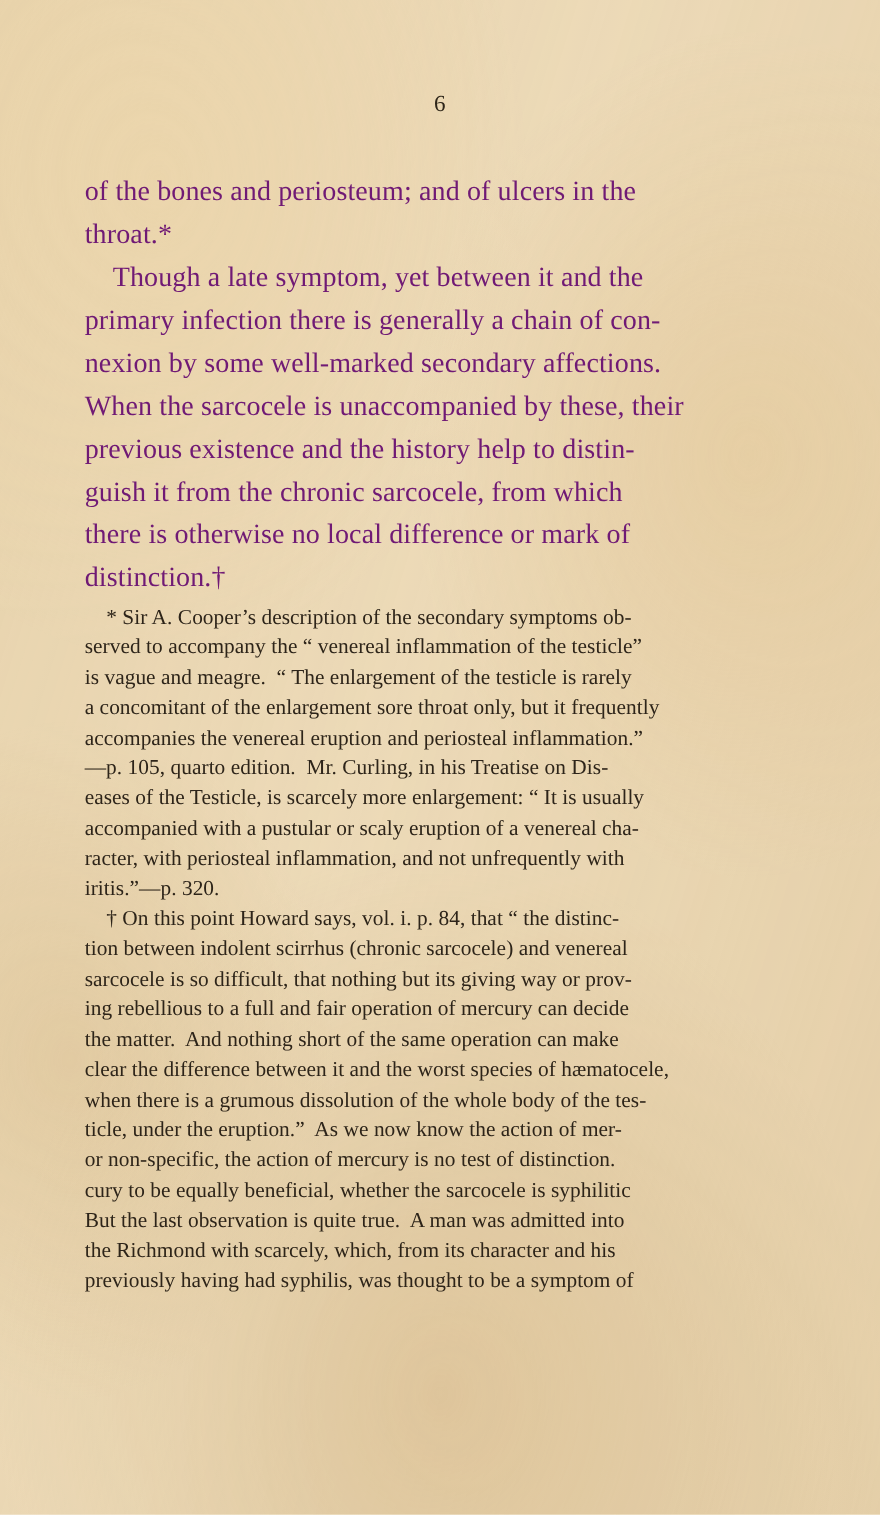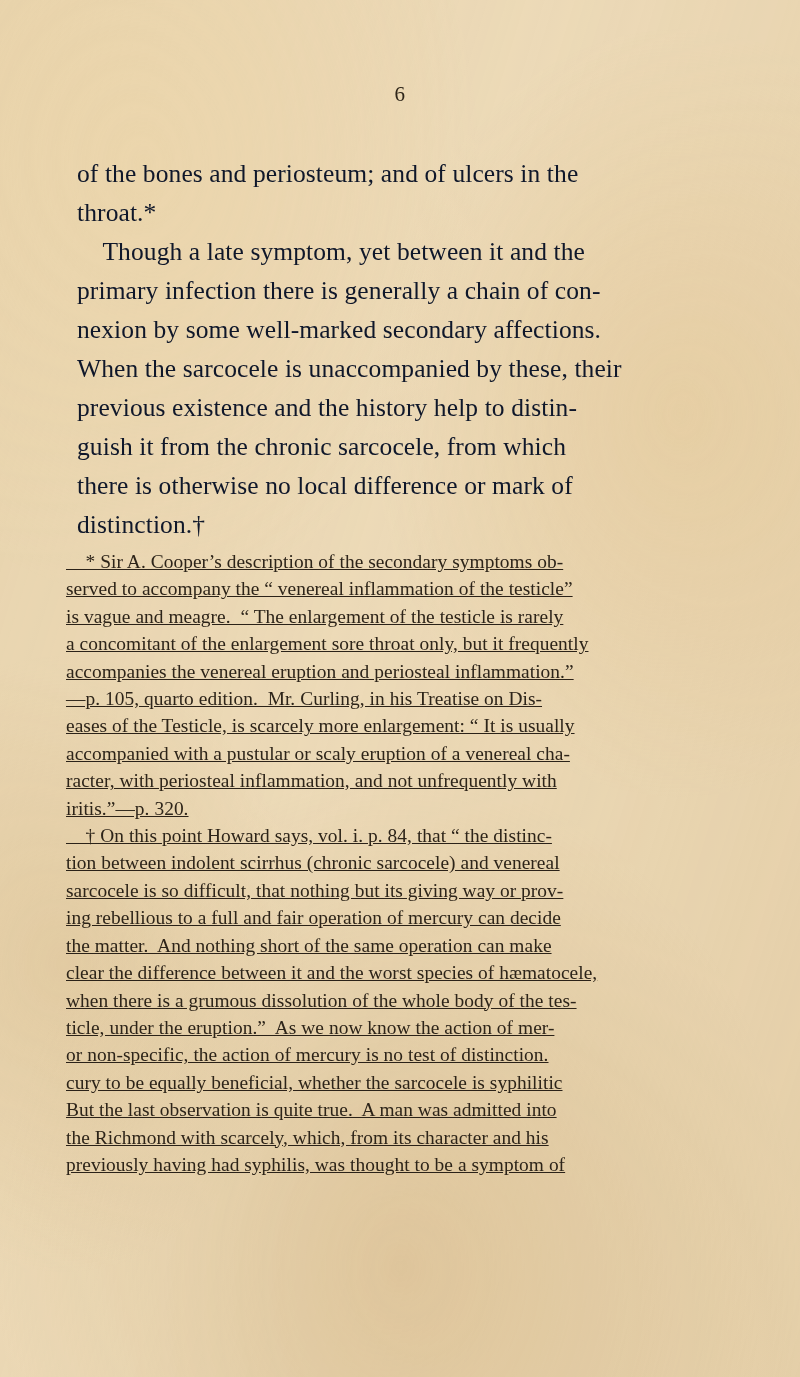--- a/index.html
+++ b/index.html
@@ -48,30 +48,29 @@
   .body-block {
     position: absolute;
     left: 77px;
     top: 154px;
     width: 624px;
   }
   .body-line {
     font-size: 25.5px;
     line-height: 39px;
     white-space: pre;
-    color: #0f172a;
+    color: #701a75;
     letter-spacing: .1px;
   }
 
   .notes-block {
     position: absolute;
-    left: 66px;
+    left: 77px;
     top: 548px;
     width: 628px;
-    text-decoration: underline;
   }
   .note-line {
     font-size: 19.4px;
     line-height: 27.4px;
     white-space: pre;
     color: #2d2419;
     letter-spacing: .05px;
   }
   .note-sep {
     height: 0px;

